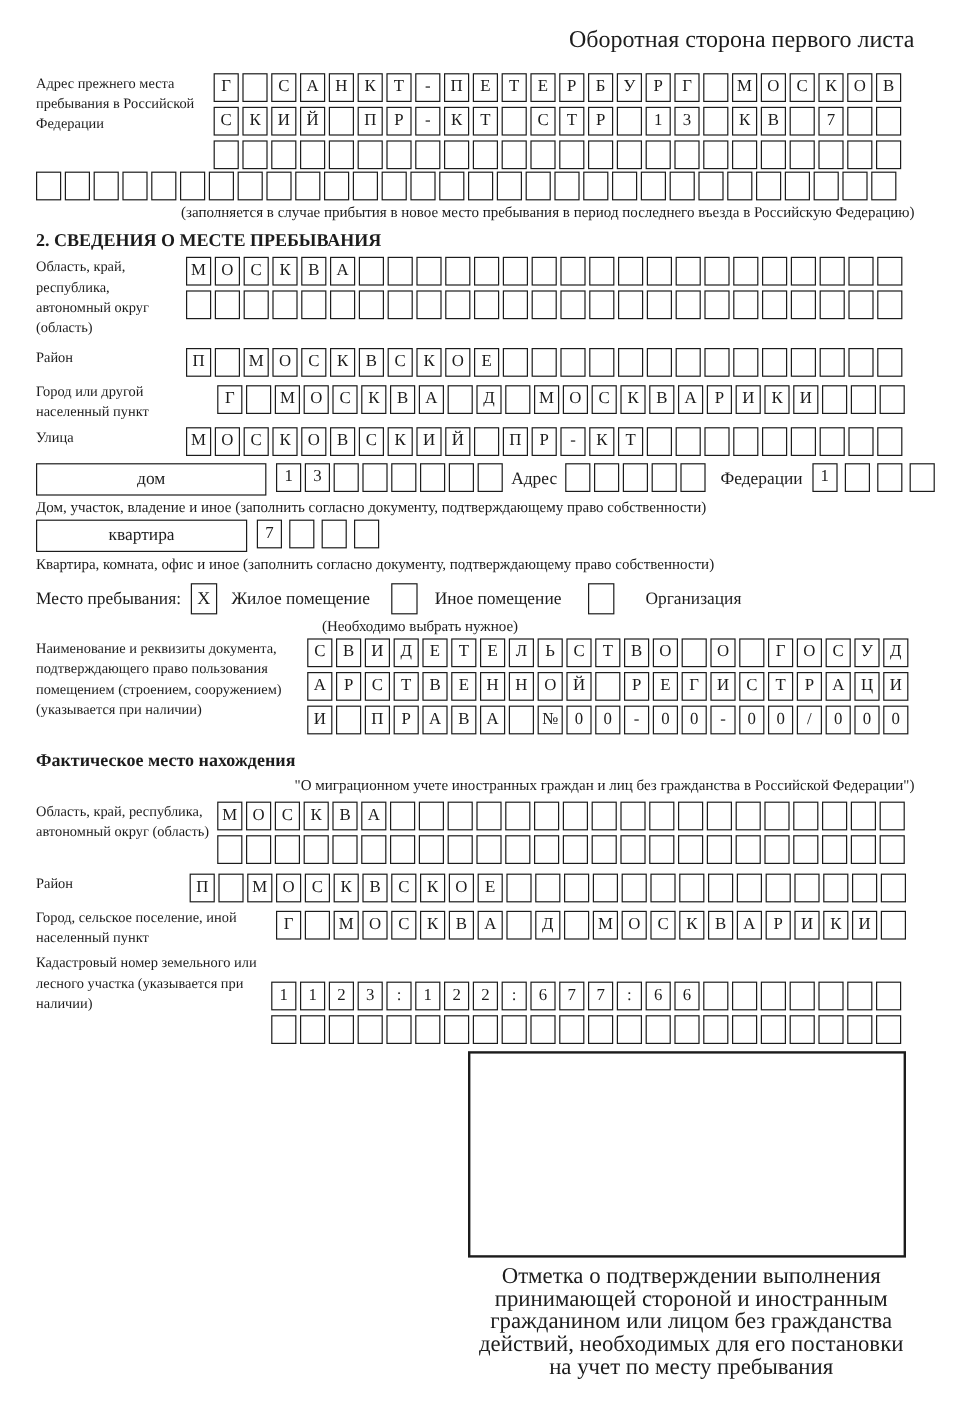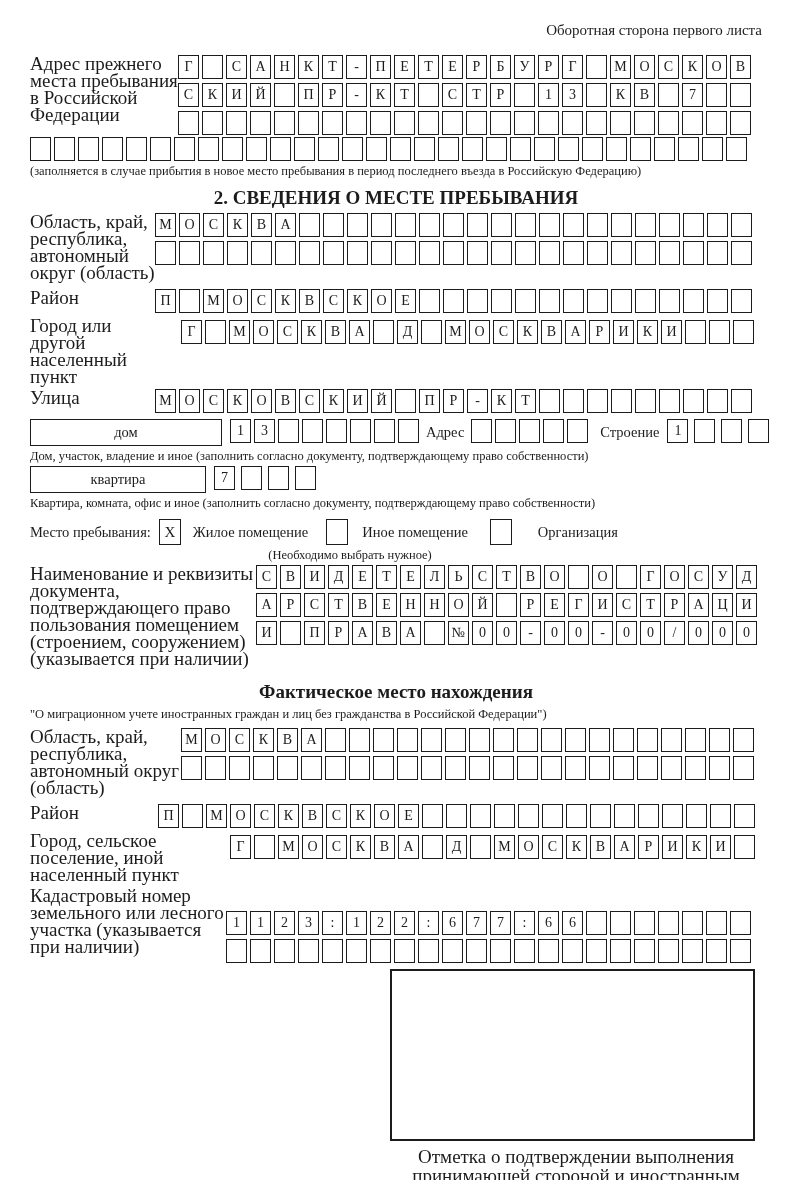--- a/index.html
+++ b/index.html
@@ -4,34 +4,34 @@
 <style>
   * { margin:0; padding:0; box-sizing:border-box; }
   html,body { background:#fff; }
   .page {
     width:800px; height:1180px;
     background:#fff; color:#1c1c1c;
     font-family:"Liberation Serif", serif;
     padding:22px 38px 0 30px;
     position:relative; overflow:hidden;
   }
-  .hdr-note { text-align:right; font-size:15px; }
+  .hdr-note { text-align:right; font-size:20px; }
   .field { display:flex; align-items:flex-start; margin-top:4px; }
-  .flabel { font-size:19px; line-height:17px; flex-shrink:0; }
+  .flabel { font-size:12px; line-height:17px; flex-shrink:0; }
   .cells { display:flex; gap:3px; }
   .cells-col { display:flex; flex-direction:column; gap:4px; }
   .cell {
     width:21px; height:24px; flex-shrink:0;
     border:1.5px solid #1c1c1c;
     display:flex; align-items:center; justify-content:center;
     font-size:14px; line-height:1;
   }
-  .note { font-size:12.5px; text-align:left; margin-top:3px; }
+  .note { font-size:12.5px; text-align:right; margin-top:3px; }
   .note-left { font-size:12.5px; margin-top:3px; }
-  .sec-title { text-align:center; font-weight:bold; font-size:19px; margin-top:8px; margin-bottom:4px; }
+  .sec-title { font-weight:bold; font-size:15px; margin-top:8px; margin-bottom:4px; }
   .widebox {
     border:1.5px solid #1c1c1c; height:27px;
     display:flex; align-items:center; justify-content:center;
     font-size:14.5px; flex-shrink:0;
   }
   .inline-lbl { font-size:14.5px; line-height:27px; flex-shrink:0; }
   .cb {
     width:22px; height:26px; border:1.5px solid #1c1c1c; flex-shrink:0;
     display:flex; align-items:center; justify-content:center; font-size:15px;
   }
@@ -332,21 +332,21 @@
         <span class="cell"></span>
       </div>
     <div class="inline-lbl" style="margin:0 7px;">Адрес</div>
     <div class="cells">
         <span class="cell"></span>
         <span class="cell"></span>
         <span class="cell"></span>
         <span class="cell"></span>
         <span class="cell"></span>
       </div>
-    <div class="inline-lbl" style="margin:0 8px 0 12px;">Строение</div>
+    <div class="inline-lbl" style="margin:0 8px 0 12px;">Федерации</div>
     <div class="cells" style="gap:6px;">
         <span class="cell">1</span>
         <span class="cell"></span>
         <span class="cell"></span>
         <span class="cell"></span>
       </div>
   </div>
   <div class="note-left">Дом, участок, владение и иное (заполнить согласно документу, подтверждающему право собственности)</div>
 
   <div class="field mt2">

